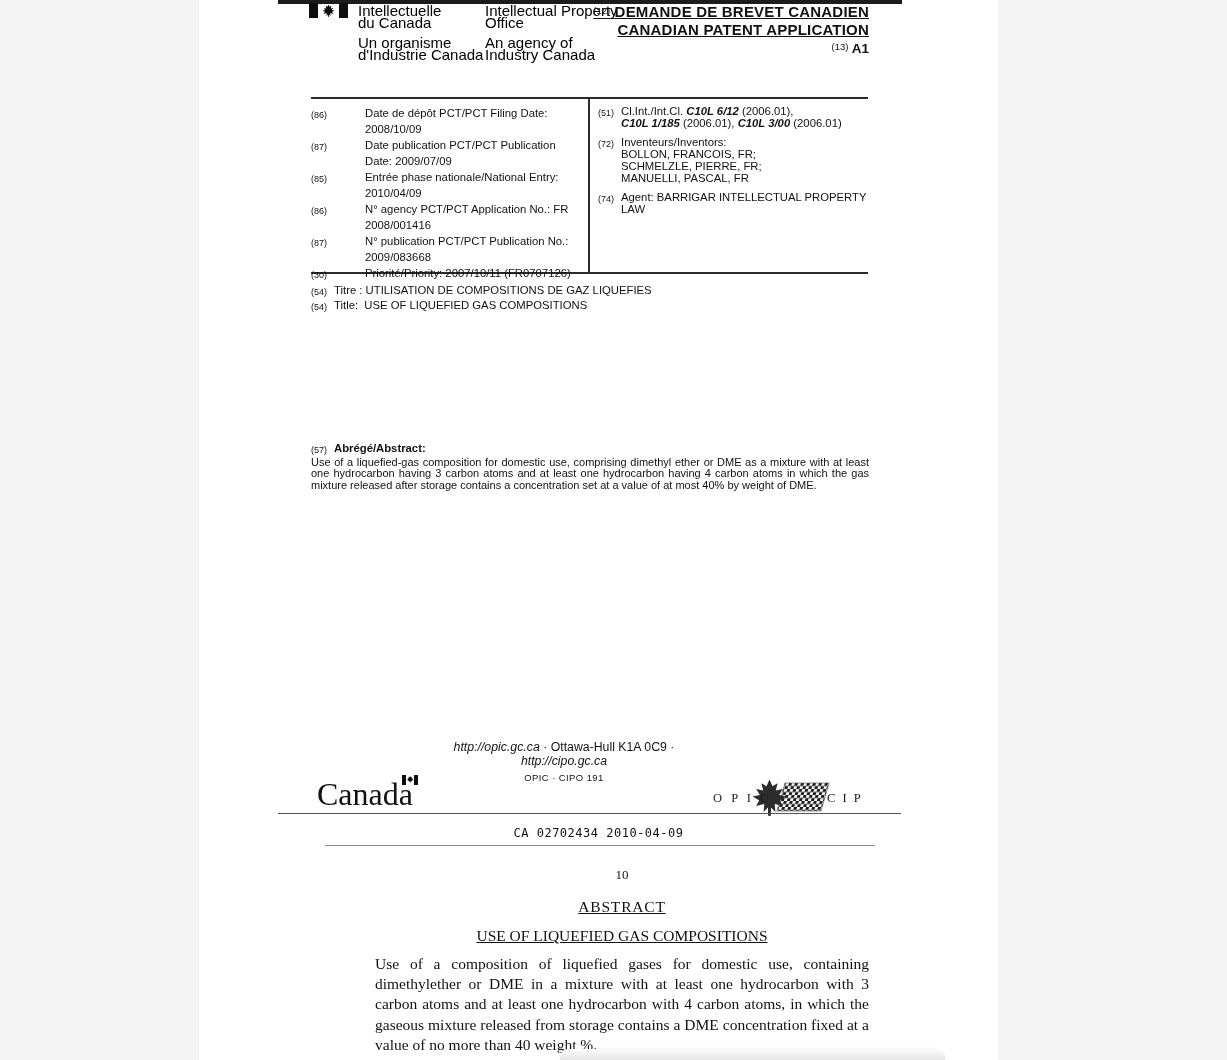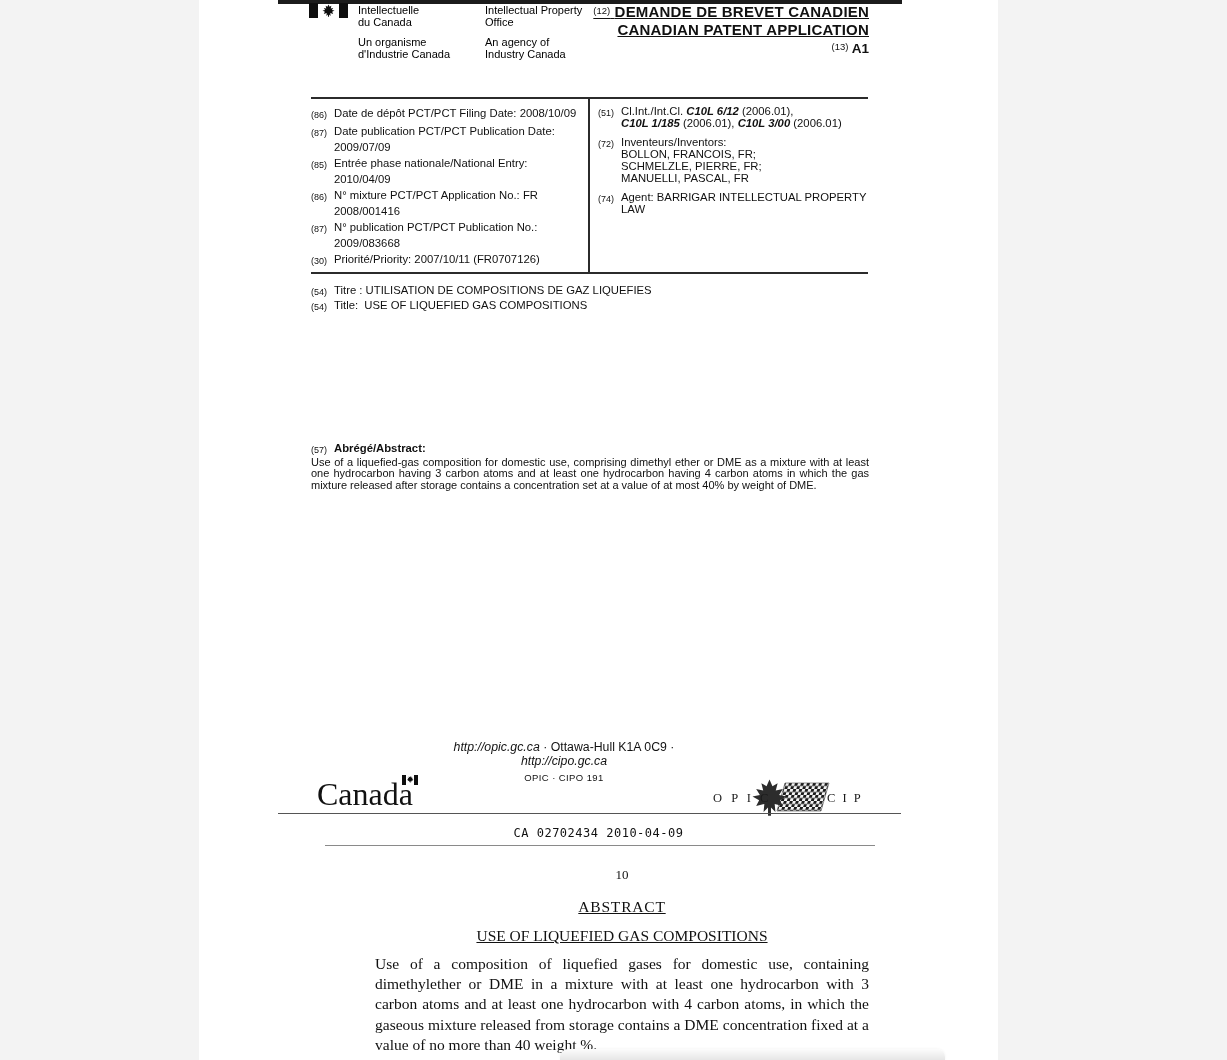--- a/index.html
+++ b/index.html
@@ -4,35 +4,35 @@
 <style>
   * { margin:0; padding:0; box-sizing:border-box; }
   html,body { width:1227px; height:1060px; }
   body { background:#f3f3f3; font-family:"Liberation Sans",sans-serif; position:relative; overflow:hidden; color:#111; }
   .abs { position:absolute; }
   .paper { position:absolute; left:199px; top:0; width:799px; height:1060px; background:#ffffff; }
 
   
   .top-bar { left:79px; top:0; width:624px; height:4px; background:#1c1c1c; }
   .flag-icon { left:110px; top:3px; }
-  .agency { font-size:11px; line-height:11.5px; color:#000; }
+  .agency { font-size:15px; line-height:11.5px; color:#000; }
   .agency-fr { left:159px; top:5px; }
   .agency-en { left:286px; top:5px; }
   .agency .grp2 { margin-top:9px; }
   .hdr-right { top:4px; right:129px; text-align:right; }
   .tag { font-size:9.5px; font-weight:400; position:relative; top:-3px; letter-spacing:0; }
   .patnum { font-size:23px; font-weight:bold; letter-spacing:1px; line-height:24px; }
   .doctype { font-size:15px; font-weight:bold; line-height:15.5px; letter-spacing:0.2px;text-decoration:underline; }
   .kindrow { font-size:13.5px; font-weight:bold; margin-top:4px; }
 
   
   .biblio { left:112px; top:97px; width:557px; height:177px; border-top:2px solid #2b2b2b; border-bottom:2px solid #2b2b2b; display:flex; }
   .bcol-l { width:279px; border-right:2px solid #2b2b2b; padding:6px 4px 0 0; }
   .bcol-r { flex:1; padding:6px 0 0 8px; }
-  .brow { display:flex; font-size:11.3px; line-height:16px; }
+  .brow { display:flex; font-size:11.3px; line-height:16px;gap:31px; }
   .brow .num, .bgrp .num { flex:none; width:23px; font-size:9px; padding-top:2px; }
   .brow b, .bgrp b { font-weight:normal; }
   .bgrp { display:flex; font-size:11.3px; line-height:12px; margin-bottom:7px; }
   .code { font-weight:bold; font-style:italic; }
 
   
   .titleblock { left:112px; top:284px; font-size:11.3px; line-height:12.5px; }
   .trow { display:flex; }
   .trow .num { flex:none; width:23px; font-size:9px; padding-top:2px; }
   .abstract { left:112px; top:442px; width:558px; }
@@ -113,21 +113,21 @@
       <div class="brow">
         <span class="num">(87)</span>
         <span><b>Date publication PCT/PCT Publication Date:</b> <span>2009/07/09</span></span>
       </div>
       <div class="brow">
         <span class="num">(85)</span>
         <span><b>Entrée phase nationale/National Entry:</b> <span>2010/04/09</span></span>
       </div>
       <div class="brow">
         <span class="num">(86)</span>
-        <span><b>N° mixture PCT/PCT Application No.:</b> <span>FR 2008/001416</span></span>
+        <span><b>N° agency PCT/PCT Application No.:</b> <span>FR 2008/001416</span></span>
       </div>
       <div class="brow">
         <span class="num">(87)</span>
         <span><b>N° publication PCT/PCT Publication No.:</b> <span>2009/083668</span></span>
       </div>
       <div class="brow">
         <span class="num">(30)</span>
         <span><b>Priorité/Priority:</b> <span>2007/10/11 (FR0707126)</span></span>
       </div>
     </div>

